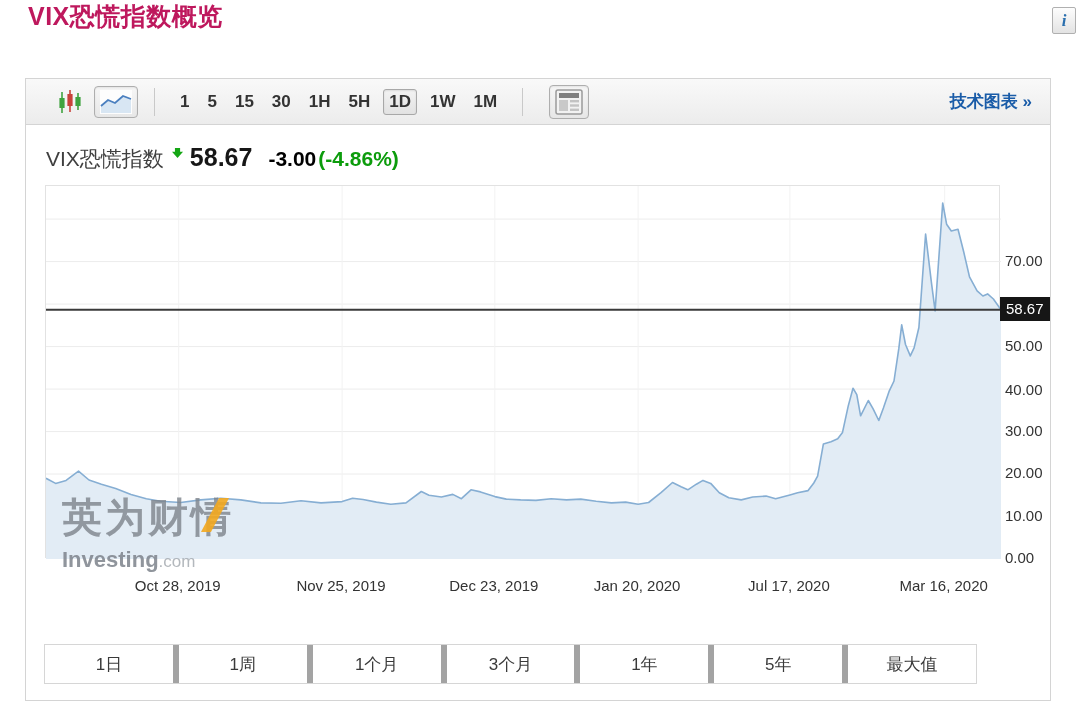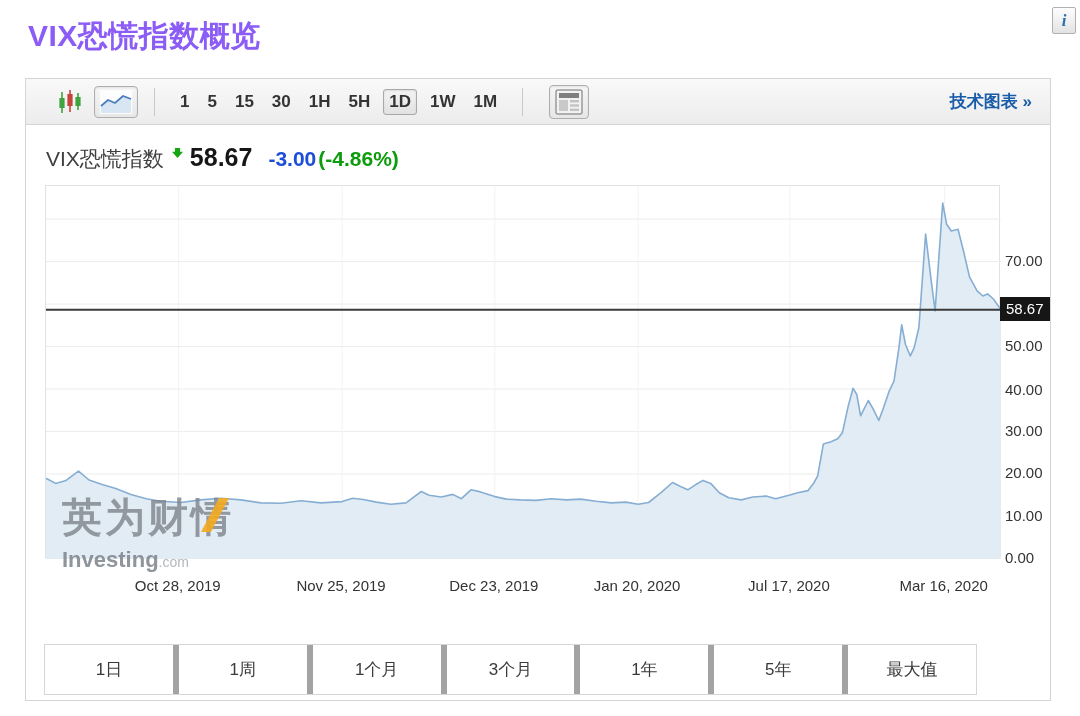--- a/index.html
+++ b/index.html
@@ -1,22 +1,22 @@
 <!DOCTYPE html>
 <html><head>
 <meta charset="utf-8">
 <style>
   * { margin:0; padding:0; box-sizing:border-box; }
   html,body { background:#fff; }
   #app { position:relative; width:1080px; height:716px; background:#fff;
          font-family:"Liberation Sans", sans-serif; overflow:hidden; }
 
   
-  .page-title { position:absolute; left:28px; top:16px; font-size:30px; font-weight:bold;
-                color:#8b5cf6; letter-spacing:0.5px; }
+  .page-title { position:absolute; left:28px; top:0; font-size:25px; font-weight:bold;
+                color:#be185d; letter-spacing:0.5px; }
   .info-btn { position:absolute; left:1052px; top:7px; width:24px; height:27px;
               border:1px solid #b0b0b0; border-radius:2px;
               background:linear-gradient(#fdfdfd,#e3e3e3);
               display:flex; align-items:center; justify-content:center; cursor:pointer; }
   .info-btn span { font-family:"Liberation Serif", serif; font-weight:bold; font-style:italic;
                    font-size:17px; color:#2a6fae; }
 
   
   .widget { position:absolute; left:25px; top:78px; width:1026px; height:623px;
             border:1px solid #d4d4d4; background:#fff; }
@@ -58,24 +58,24 @@
            color:#fff; font-size:15px; line-height:24px; padding-left:6px; }
 
   
   .watermark { position:absolute; left:62px; top:490px; pointer-events:none; }
   .wm-cn { font-size:40px; font-weight:bold; color:rgba(125,131,139,0.8);
            letter-spacing:3px; position:relative; }
   .wm-slash { position:absolute; left:148px; top:8px; width:10px; height:34px;
               background:#f3a81f; transform:skewX(-28deg); opacity:0.9; }
   .wm-en { margin-top:2px; }
   .wm-en .b { font-size:22px; font-weight:bold; color:rgba(125,131,139,0.85); }
-  .wm-en .l { font-size:14px; color:rgba(160,166,173,0.8); }
-
-  
-  .periods { position:absolute; left:18px; top:565px; width:933px; height:51px;
+  .wm-en .l { font-size:17px; color:rgba(160,166,173,0.8); }
+
+  
+  .periods { position:absolute; left:18px; top:565px; width:933px; height:40px;
              display:flex; border:1px solid #d6d6d6; background:#fff; }
   .period { flex:1; display:flex; align-items:center; justify-content:center;
             font-size:17px; color:#3a3a3a; border-left:6px solid #a3a3a3; cursor:pointer; }
   .period:first-child { border-left:none; }
 </style>
 </head>
 <body>
 
 <div id="app">
 
@@ -143,21 +143,21 @@
   </div>
 
   <div class="quote">
     <span class="name">VIX恐慌指数</span>
     <span class="arrow">
       <svg width="12" height="11" viewBox="0 0 12 11">
         <path d="M3.2 0 L8.8 0 L8.8 4 L12 4 L6 11 L0 4 L3.2 4 Z" fill="#15a615" transform="scale(0.92)"></path>
       </svg>
     </span>
     <span class="last">58.67</span>
-    <span class="chg" style="color: #1d4ed8;">-3.00</span>
+    <span class="chg" style="color: #000000;">-3.00</span>
     <span class="pct" style="color: rgb(12, 156, 12);">(-4.86%)</span>
   </div>
 
   <div class="plot">
     <svg id="chart-svg" width="955" height="373" viewBox="0 0 955 373" preserveAspectRatio="none">
         <line x1="0" x2="955" y1="330.5" y2="330.5" stroke="#ececec" stroke-width="1"></line>
         <line x1="0" x2="955" y1="288.0" y2="288.0" stroke="#ececec" stroke-width="1"></line>
         <line x1="0" x2="955" y1="245.6" y2="245.6" stroke="#ececec" stroke-width="1"></line>
         <line x1="0" x2="955" y1="203.1" y2="203.1" stroke="#ececec" stroke-width="1"></line>
         <line x1="0" x2="955" y1="160.6" y2="160.6" stroke="#ececec" stroke-width="1"></line>

